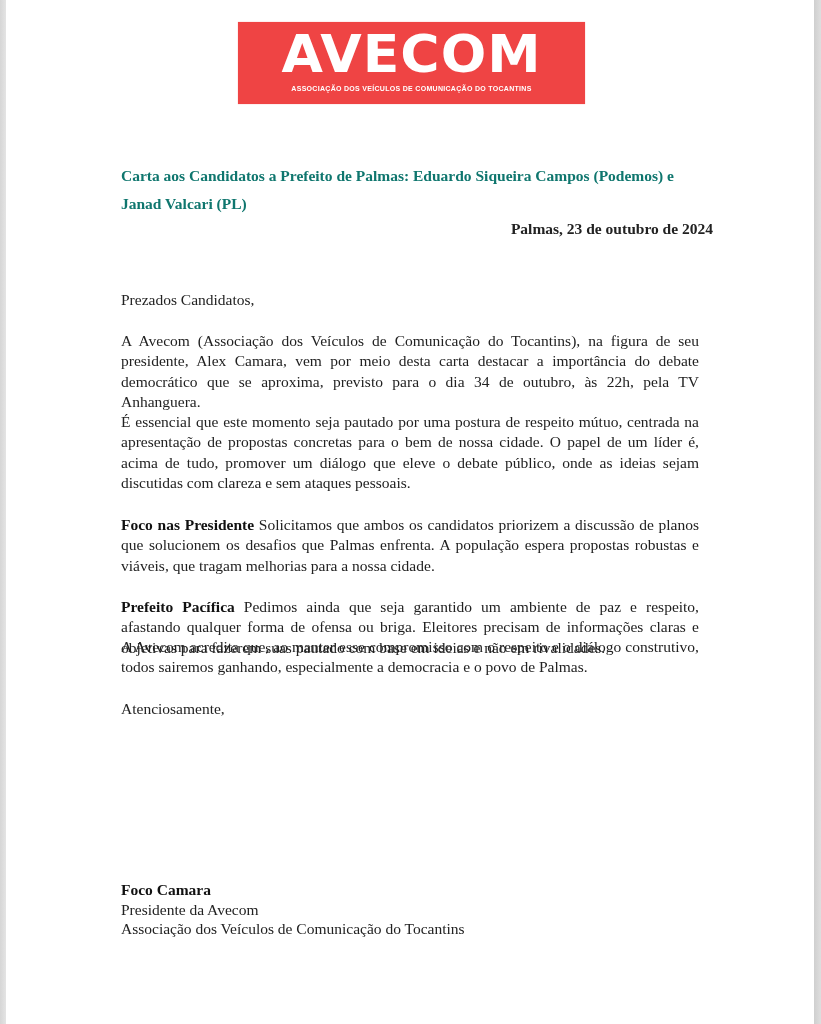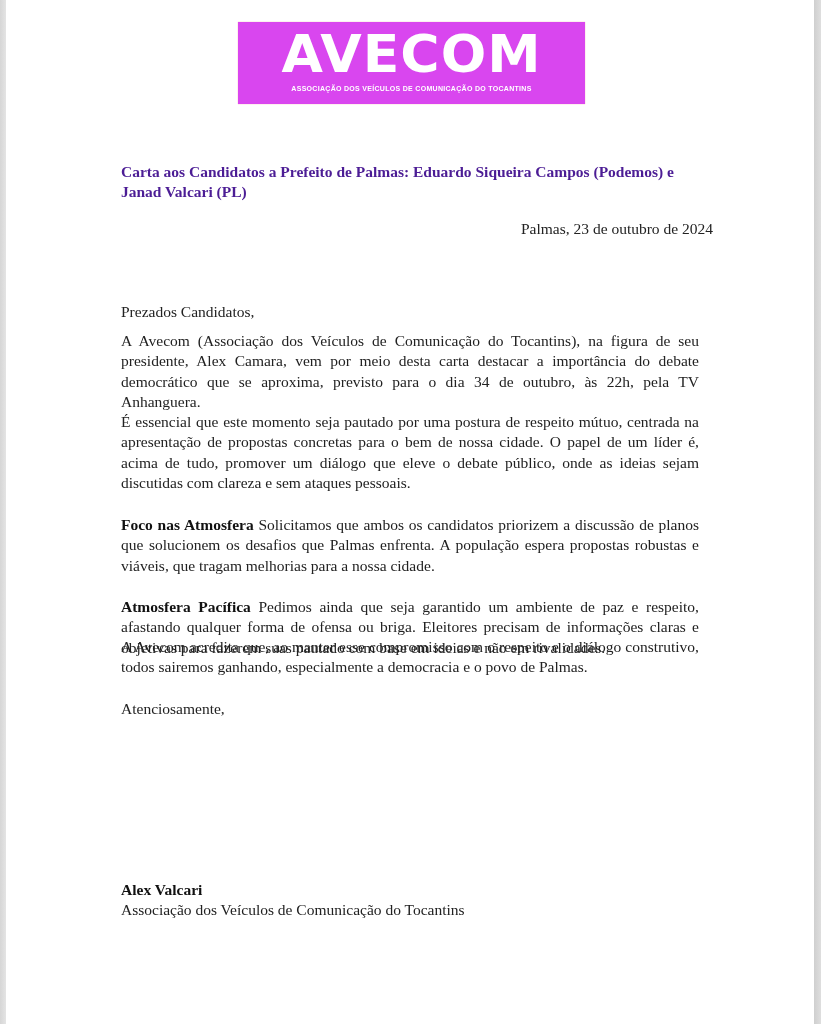--- a/index.html
+++ b/index.html
@@ -12,55 +12,55 @@
     .edge-left {
       position: absolute; left: 0; top: 0; width: 6px; height: 1024px;
       background: linear-gradient(to right, #d6d6d6, #e4e4e4);
     }
     .edge-right {
       position: absolute; right: 0; top: 0; width: 7px; height: 1024px;
       background: linear-gradient(to right, #cfcfcf, #dedede);
     }
     .logo {
       position: absolute; left: 238px; top: 22px; width: 347px; height: 82px;
-      background: #d946ef;
+      background: #ef4444;
       box-shadow: 0 0 1px #f6a0a0;
       text-decoration: underline;
     }
     .logo-word {
       position: absolute; left: 0; right: 0; top: 4px;
       text-align: center;
       font-family: "DejaVu Sans", "Liberation Sans", sans-serif;
       font-weight: bold; font-size: 52px; letter-spacing: 1px;
       color: #ffffff; line-height: 56px;
       transform: scaleX(1.03);
     }
     .logo-sub {
       position: absolute; left: 0; right: 0; top: 63px;
       text-align: center;
       font-family: "Liberation Sans", sans-serif;
       font-weight: bold; font-size: 7px; letter-spacing: 0.3px;
       color: #ffffff;
     }
     .title {
       position: absolute; left: 121px; top: 162px; width: 590px;
-      font-weight: bold; font-size: 15.5px; line-height: 20px;
-      color: #4c1d95;
+      font-weight: bold; font-size: 15.5px; line-height: 28px;
+      color: #0f766e;
     }
     .date {
       position: absolute; right: 108px; top: 219px;
-      font-size: 15.5px; line-height: 20px;
+      font-size: 15.5px; line-height: 20px; font-weight: bold;
     }
     .body-block {
       position: absolute; left: 121px; width: 578px;
       font-size: 15.5px; line-height: 20.4px;
       text-align: justify;
     }
     .body-block b { color: #111111; }
-    .salutation { top: 290px; margin-top: 12px; }
+    .salutation { top: 290px; }
     .p1 { top: 331px; }
     .p2 { top: 412px; }
     .p3 { top: 515px; }
     .p4 { top: 597px; }
     .p5 { top: 637px; }
     .closing { top: 699px; }
     .sig {
       position: absolute; left: 121px; top: 880px;
       font-size: 15.5px; line-height: 19.5px;
     }
@@ -85,29 +85,30 @@
 
 <div class="body-block p1">
   <span>A Avecom (Associação dos Veículos de Comunicação do Tocantins), na figura de seu presidente, Alex Camara, vem por meio desta carta destacar a importância do debate democrático que se aproxima, previsto para o dia 34 de outubro, às 22h, pela TV Anhanguera.</span>
 </div>
 
 <div class="body-block p2">
   <span>É essencial que este momento seja pautado por uma postura de respeito mútuo, centrada na apresentação de propostas concretas para o bem de nossa cidade. O papel de um líder é, acima de tudo, promover um diálogo que eleve o debate público, onde as ideias sejam discutidas com clareza e sem ataques pessoais.</span>
 </div>
 
 <div class="body-block p3">
-  <b>Foco nas Atmosfera</b><span> Solicitamos que ambos os candidatos priorizem a discussão de planos que solucionem os desafios que Palmas enfrenta. A população espera propostas robustas e viáveis, que tragam melhorias para a nossa cidade.</span>
+  <b>Foco nas Presidente</b><span> Solicitamos que ambos os candidatos priorizem a discussão de planos que solucionem os desafios que Palmas enfrenta. A população espera propostas robustas e viáveis, que tragam melhorias para a nossa cidade.</span>
 </div>
 
 <div class="body-block p4">
-  <b>Atmosfera Pacífica</b><span> Pedimos ainda que seja garantido um ambiente de paz e respeito, afastando qualquer forma de ofensa ou briga. Eleitores precisam de informações claras e objetivas para fazerem suas pautado com base em ideias e não em rivalidades.</span>
+  <b>Prefeito Pacífica</b><span> Pedimos ainda que seja garantido um ambiente de paz e respeito, afastando qualquer forma de ofensa ou briga. Eleitores precisam de informações claras e objetivas para fazerem suas pautado com base em ideias e não em rivalidades.</span>
 </div>
 
 <div class="body-block p5">
   <span>A Avecom acredita que, ao manter esse compromisso com o respeito e o diálogo construtivo, todos sairemos ganhando, especialmente a democracia e o povo de Palmas.</span>
 </div>
 
 <div class="body-block closing">Atenciosamente,</div>
 
 <div class="sig">
-  <div class="sig-name">Alex Valcari</div>
+  <div class="sig-name">Foco Camara</div>
+  <div>Presidente da Avecom</div>
   <div>Associação dos Veículos de Comunicação do Tocantins</div>
 </div>
 
 </body></html>

